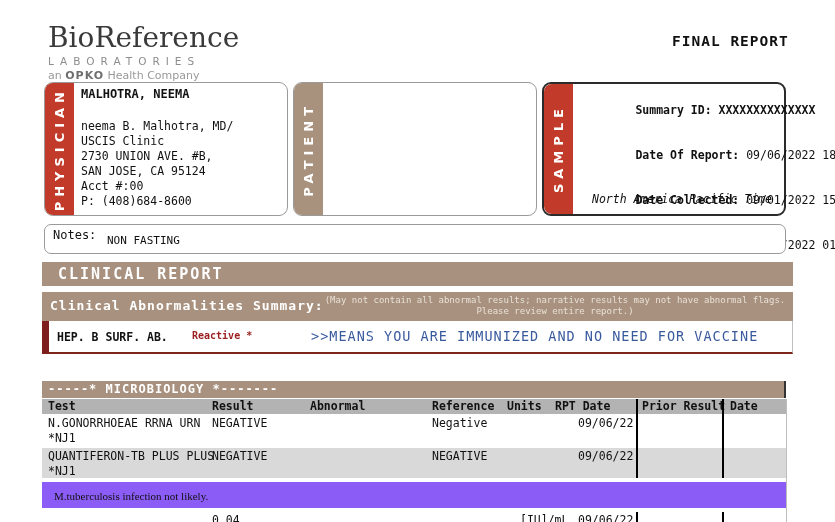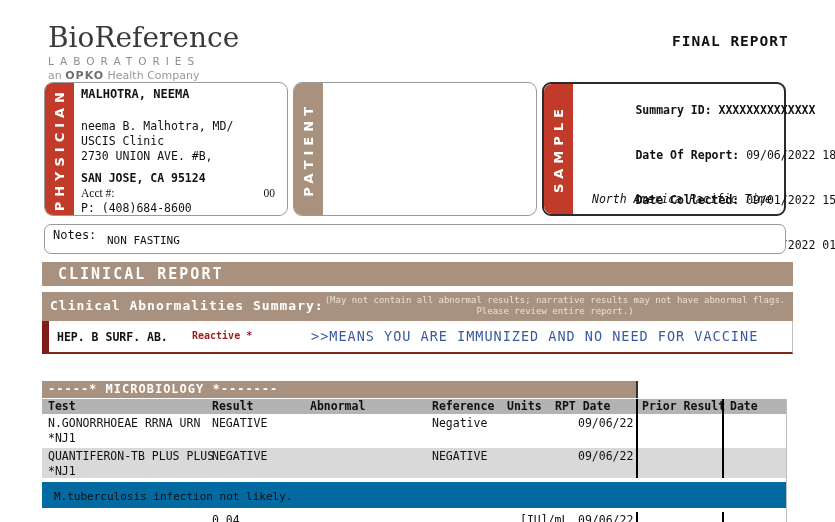--- a/index.html
+++ b/index.html
@@ -21,22 +21,22 @@
   .tab { position:absolute; left:0; top:0; bottom:0; width:29px; border-radius:8px 0 0 8px;
          display:flex; align-items:center; justify-content:center; }
   .tab-red { background:#c13a2a; }
   .tab-tan { background:#a8927e; }
   .tab span { writing-mode:vertical-rl; transform:rotate(180deg); color:#fff; font-weight:bold;
               font-size:13px; letter-spacing:5px; font-family:"DejaVu Sans", sans-serif; }
   .box-content { position:absolute; left:36px; top:4px; right:4px; bottom:4px; font-size:11.5px; color:#111; }
 
   .phys-name { font-weight:bold; font-size:12px; }
   .phys-lines { margin-top:18px; line-height:15px; }
-  .phys-city { margin-top:7px; line-height:15px;font-weight:bold; }
-  .acct-row { display:flex; justify-content:space-between; padding-right:8px; line-height:15px;font-family:Liberation Serif, serif; }
+  .phys-city { line-height:15px; }
+  .acct-row { display:flex; padding-right:8px; line-height:15px; }
   .phone { line-height:15px; }
 
   .sample-field { line-height:15px; white-space:pre; }
   .sample-field .lbl { font-weight:bold; }
   .tz { position:absolute; right:8px; bottom:4px; font-style:italic; font-size:11.5px; color:#111; }
 
   
   .notes-box { position:absolute; left:44px; top:224px; width:742px; height:30px;
                border:1px solid #9a9a9a; border-radius:7px; background:#fff; }
   .notes-label { position:absolute; left:8px; top:3px; font-size:12px; color:#111; }
@@ -52,34 +52,34 @@
   .summary-disclaimer { position:absolute; left:278px; top:3px; width:470px; font-size:9px; line-height:11px;
                         color:#e9e1d7; text-align:center; }
 
   .summary-body { position:absolute; left:42px; top:321px; width:751px; height:33px; background:#fff;
                   border-left:7px solid #7f1d1d; border-right:1px solid #c0c0c0; border-bottom:2px solid #7d2619; }
   .hep-test { position:absolute; left:8px; top:9px; font-weight:bold; font-size:11.5px; color:#111; }
   .hep-result { position:absolute; left:143px; top:9px; font-weight:bold; font-size:10px; color:#9b1f1f; }
   .hep-note { position:absolute; left:262px; top:7px; font-size:13.5px; letter-spacing:1px; color:#3a5a9e; }
 
   
-  .micro-bar { left:42px; top:381px; width:596px; height:17px; border-right:2px solid #333; }
+  .micro-bar { left:42px; top:381px; width:744px; height:17px; border-right:2px solid #333; }
   .micro-bar span { position:absolute; left:6px; top:1px; font-weight:bold; font-size:12px; letter-spacing:1px; }
 
   .thead { position:absolute; left:42px; top:399px; width:744px; height:15px; background:#b3b3b3; }
   .thead span { position:absolute; top:0; font-weight:bold; font-size:11.5px; color:#111; white-space:nowrap; }
   .c-test   { left:6px; }  .c-result { left:170px; } .c-abn { left:268px;text-align:right; }
   .c-ref    { left:390px; } .c-units { left:465px; } .c-rpt { left:513px; }
   .c-prior  { left:600px; } .c-date  { left:688px; }
 
   .trow { position:absolute; left:42px; width:744px; font-size:11.5px; color:#111; }
   .trow span { position:absolute; white-space:nowrap; }
   .row1 { top:415px; height:31px; background:#fff; }
   .row2 { top:448px; height:30px; background:#d9d9d9; }
-  .row-note { top:482px; height:26px; background:#0369a1; }
+  .row-note { top:482px; height:26px; background:#8b5cf6;font-family:Liberation Serif, serif; }
   .row-partial { top:512px; height:14px; background:#fff; }
   .t-line1 { left:6px; top:1px; }
   .t-line2 { left:6px; top:16px; }
   .t-result { left:170px; top:1px; }
   .t-ref { left:390px; top:1px; }
   .t-rpt { left:536px; top:1px; }
   .note-text { position:absolute; left:12px; top:8px; font-size:11px; }
   .p-result { left:170px; top:1px; } .p-units { left:478px; top:1px; } .p-rpt { left:536px; top:1px; }
 
   .vline { position:absolute; width:2px; background:#000; }

